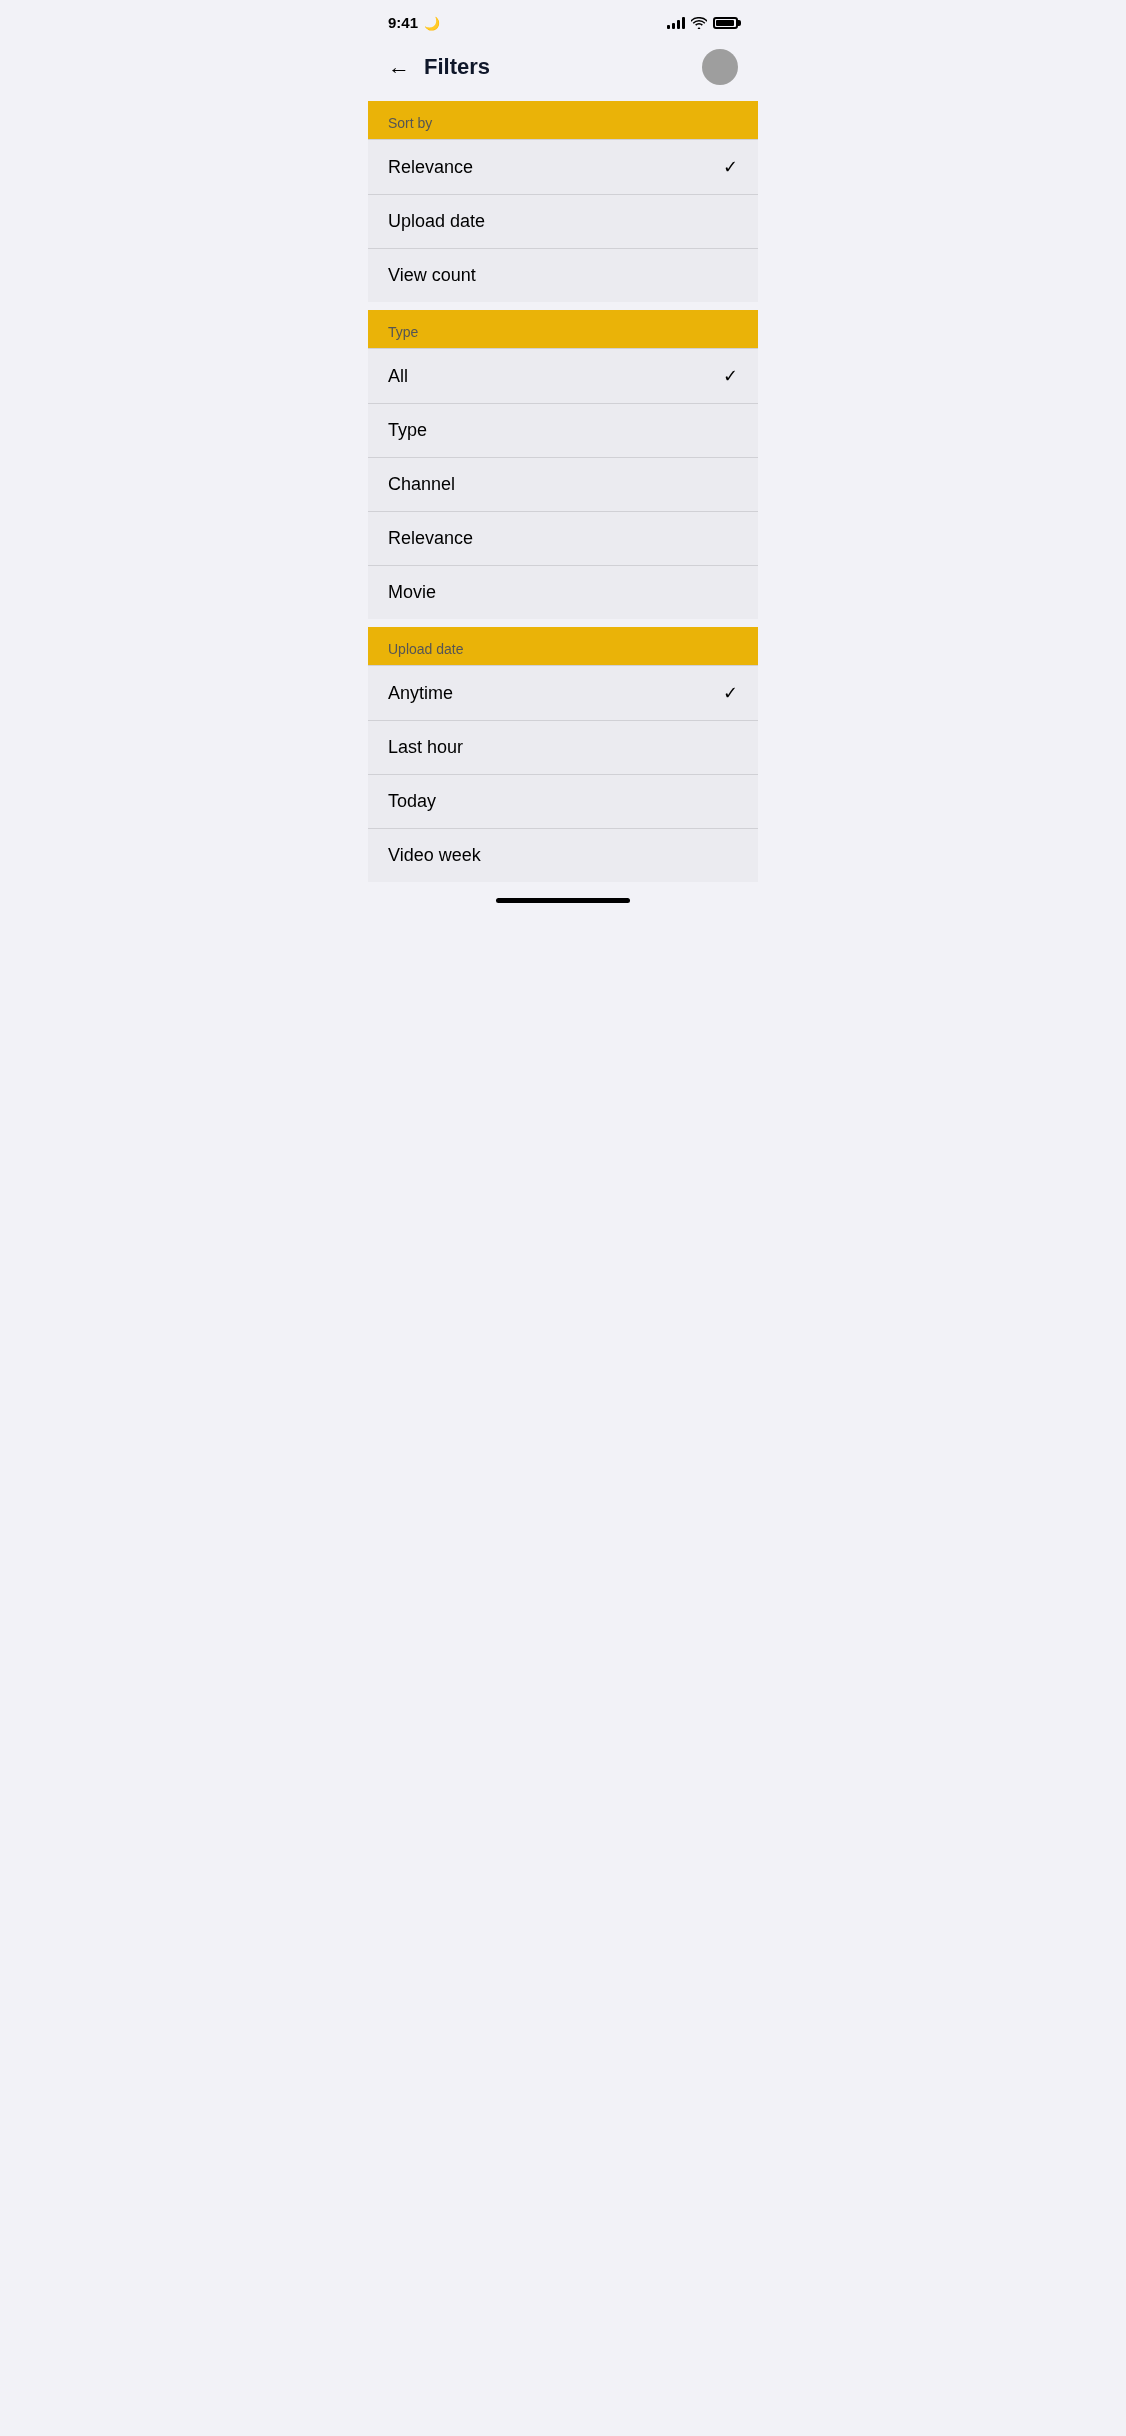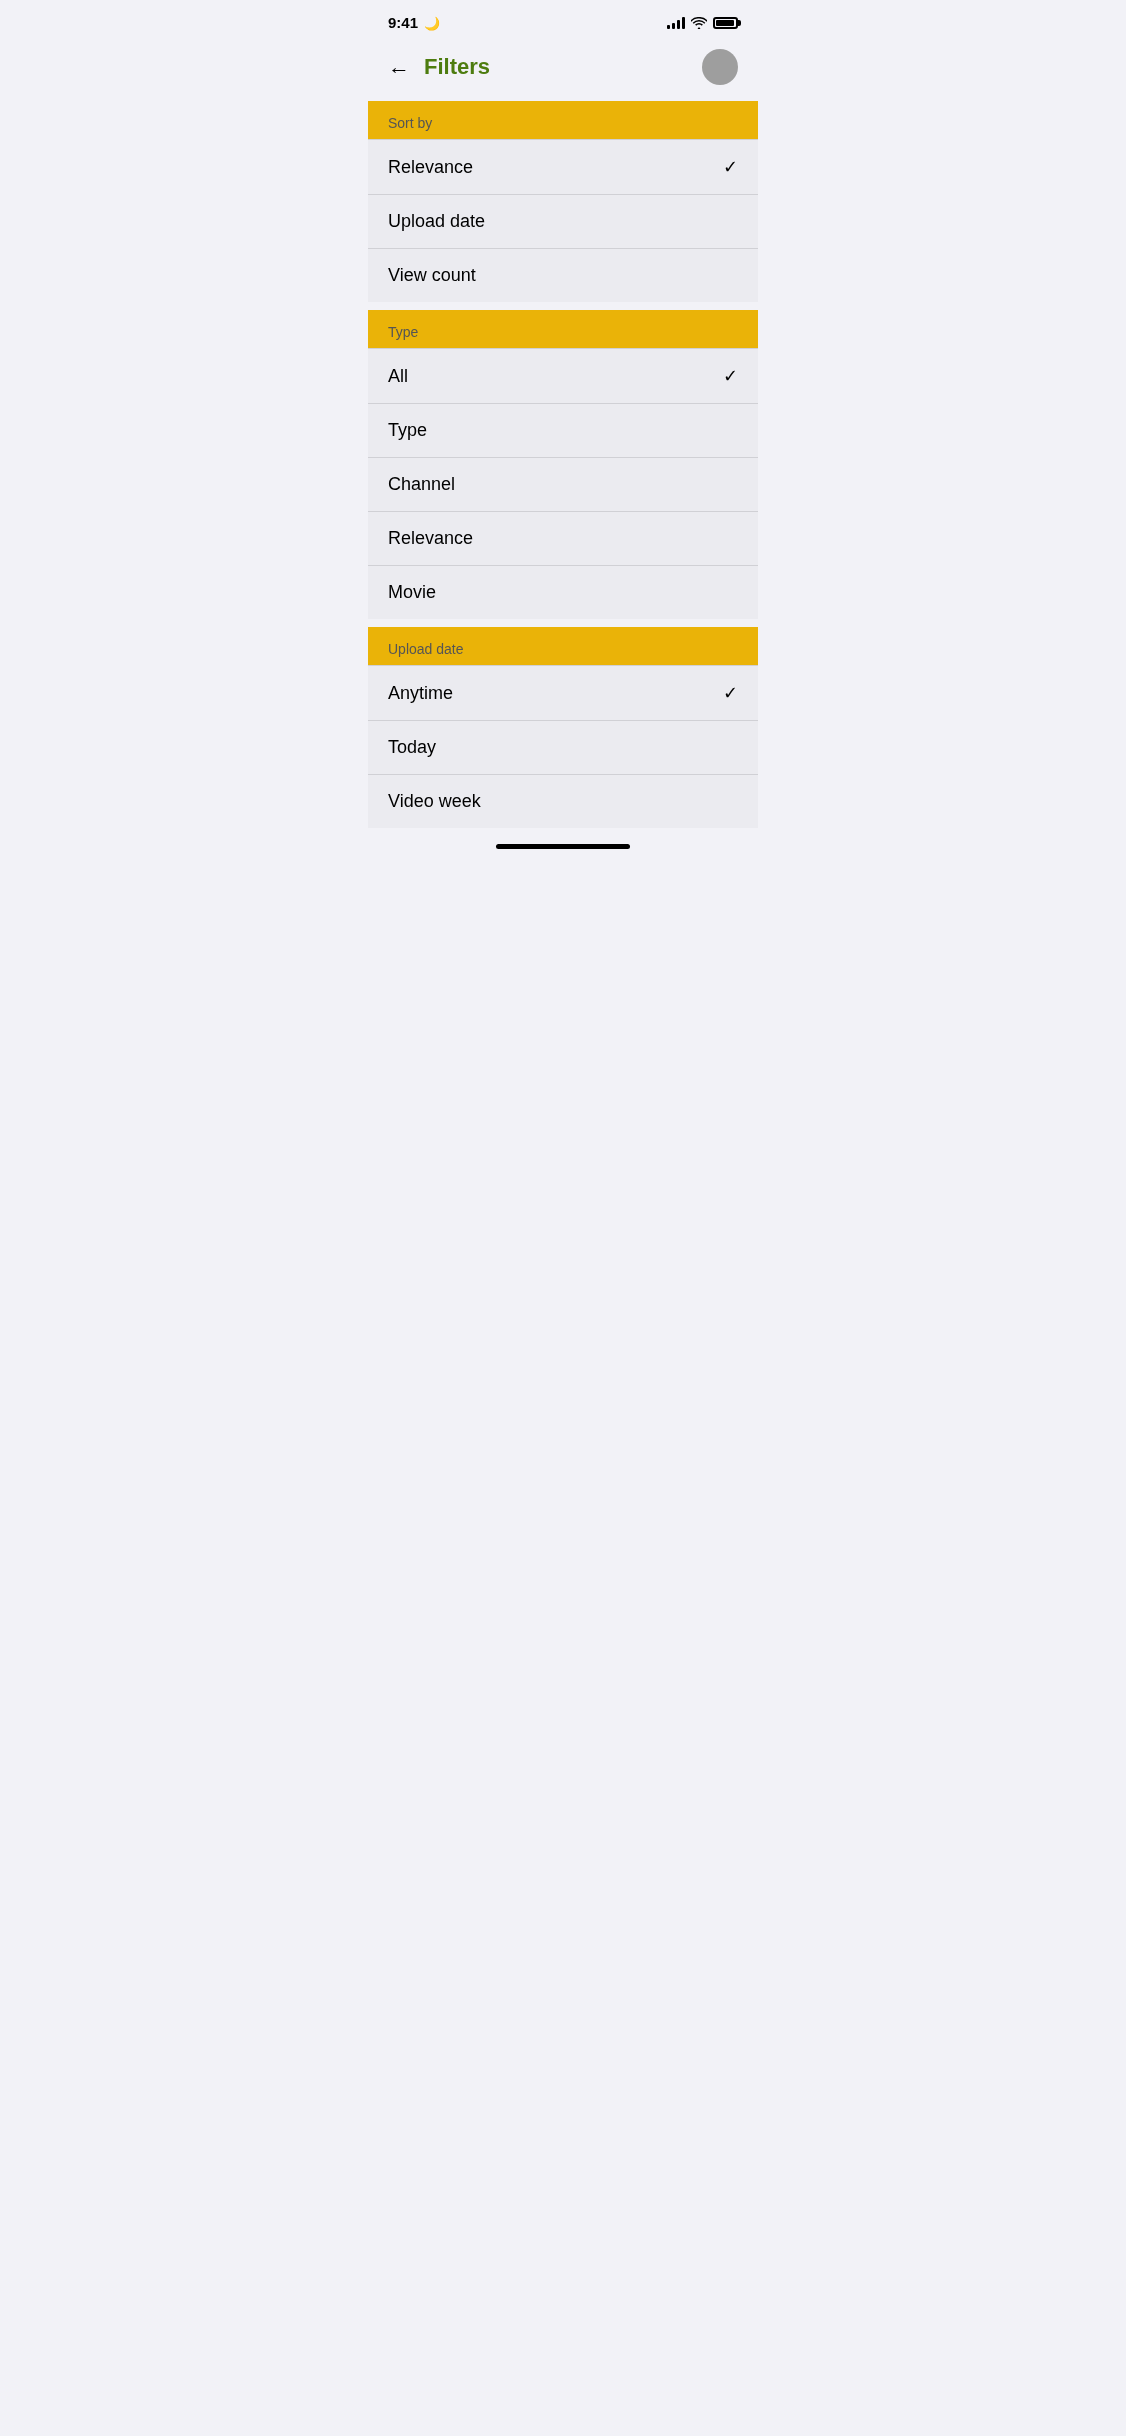--- a/index.html
+++ b/index.html
@@ -108,21 +108,21 @@
 
     .back-arrow {
       font-size: 22px;
       color: #000;
       font-weight: 300;
     }
 
     .header-title {
       font-size: 22px;
       font-weight: 700;
-      color: #4d7c0f;
+      color: #0f172a;
     }
 
     .header-avatar {
       width: 36px;
       height: 36px;
       border-radius: 50%;
       background: #9e9e9e;
     }
 
     .section {
@@ -241,20 +241,23 @@
         <span class="item-label">Movie</span>
       </div>
     </div>
     <div class="section">
       <div class="section-header">Upload date</div>
       <div class="section-item">
         <span class="item-label">Anytime</span>
         <span class="checkmark">✓</span>
       </div>
       <div class="section-item">
+        <span class="item-label">Last hour</span>
+      </div>
+      <div class="section-item">
         <span class="item-label">Today</span>
       </div>
       <div class="section-item">
         <span class="item-label">Video week</span>
       </div>
     </div>
   </div>
 
 <div class="home-indicator"></div>
 

